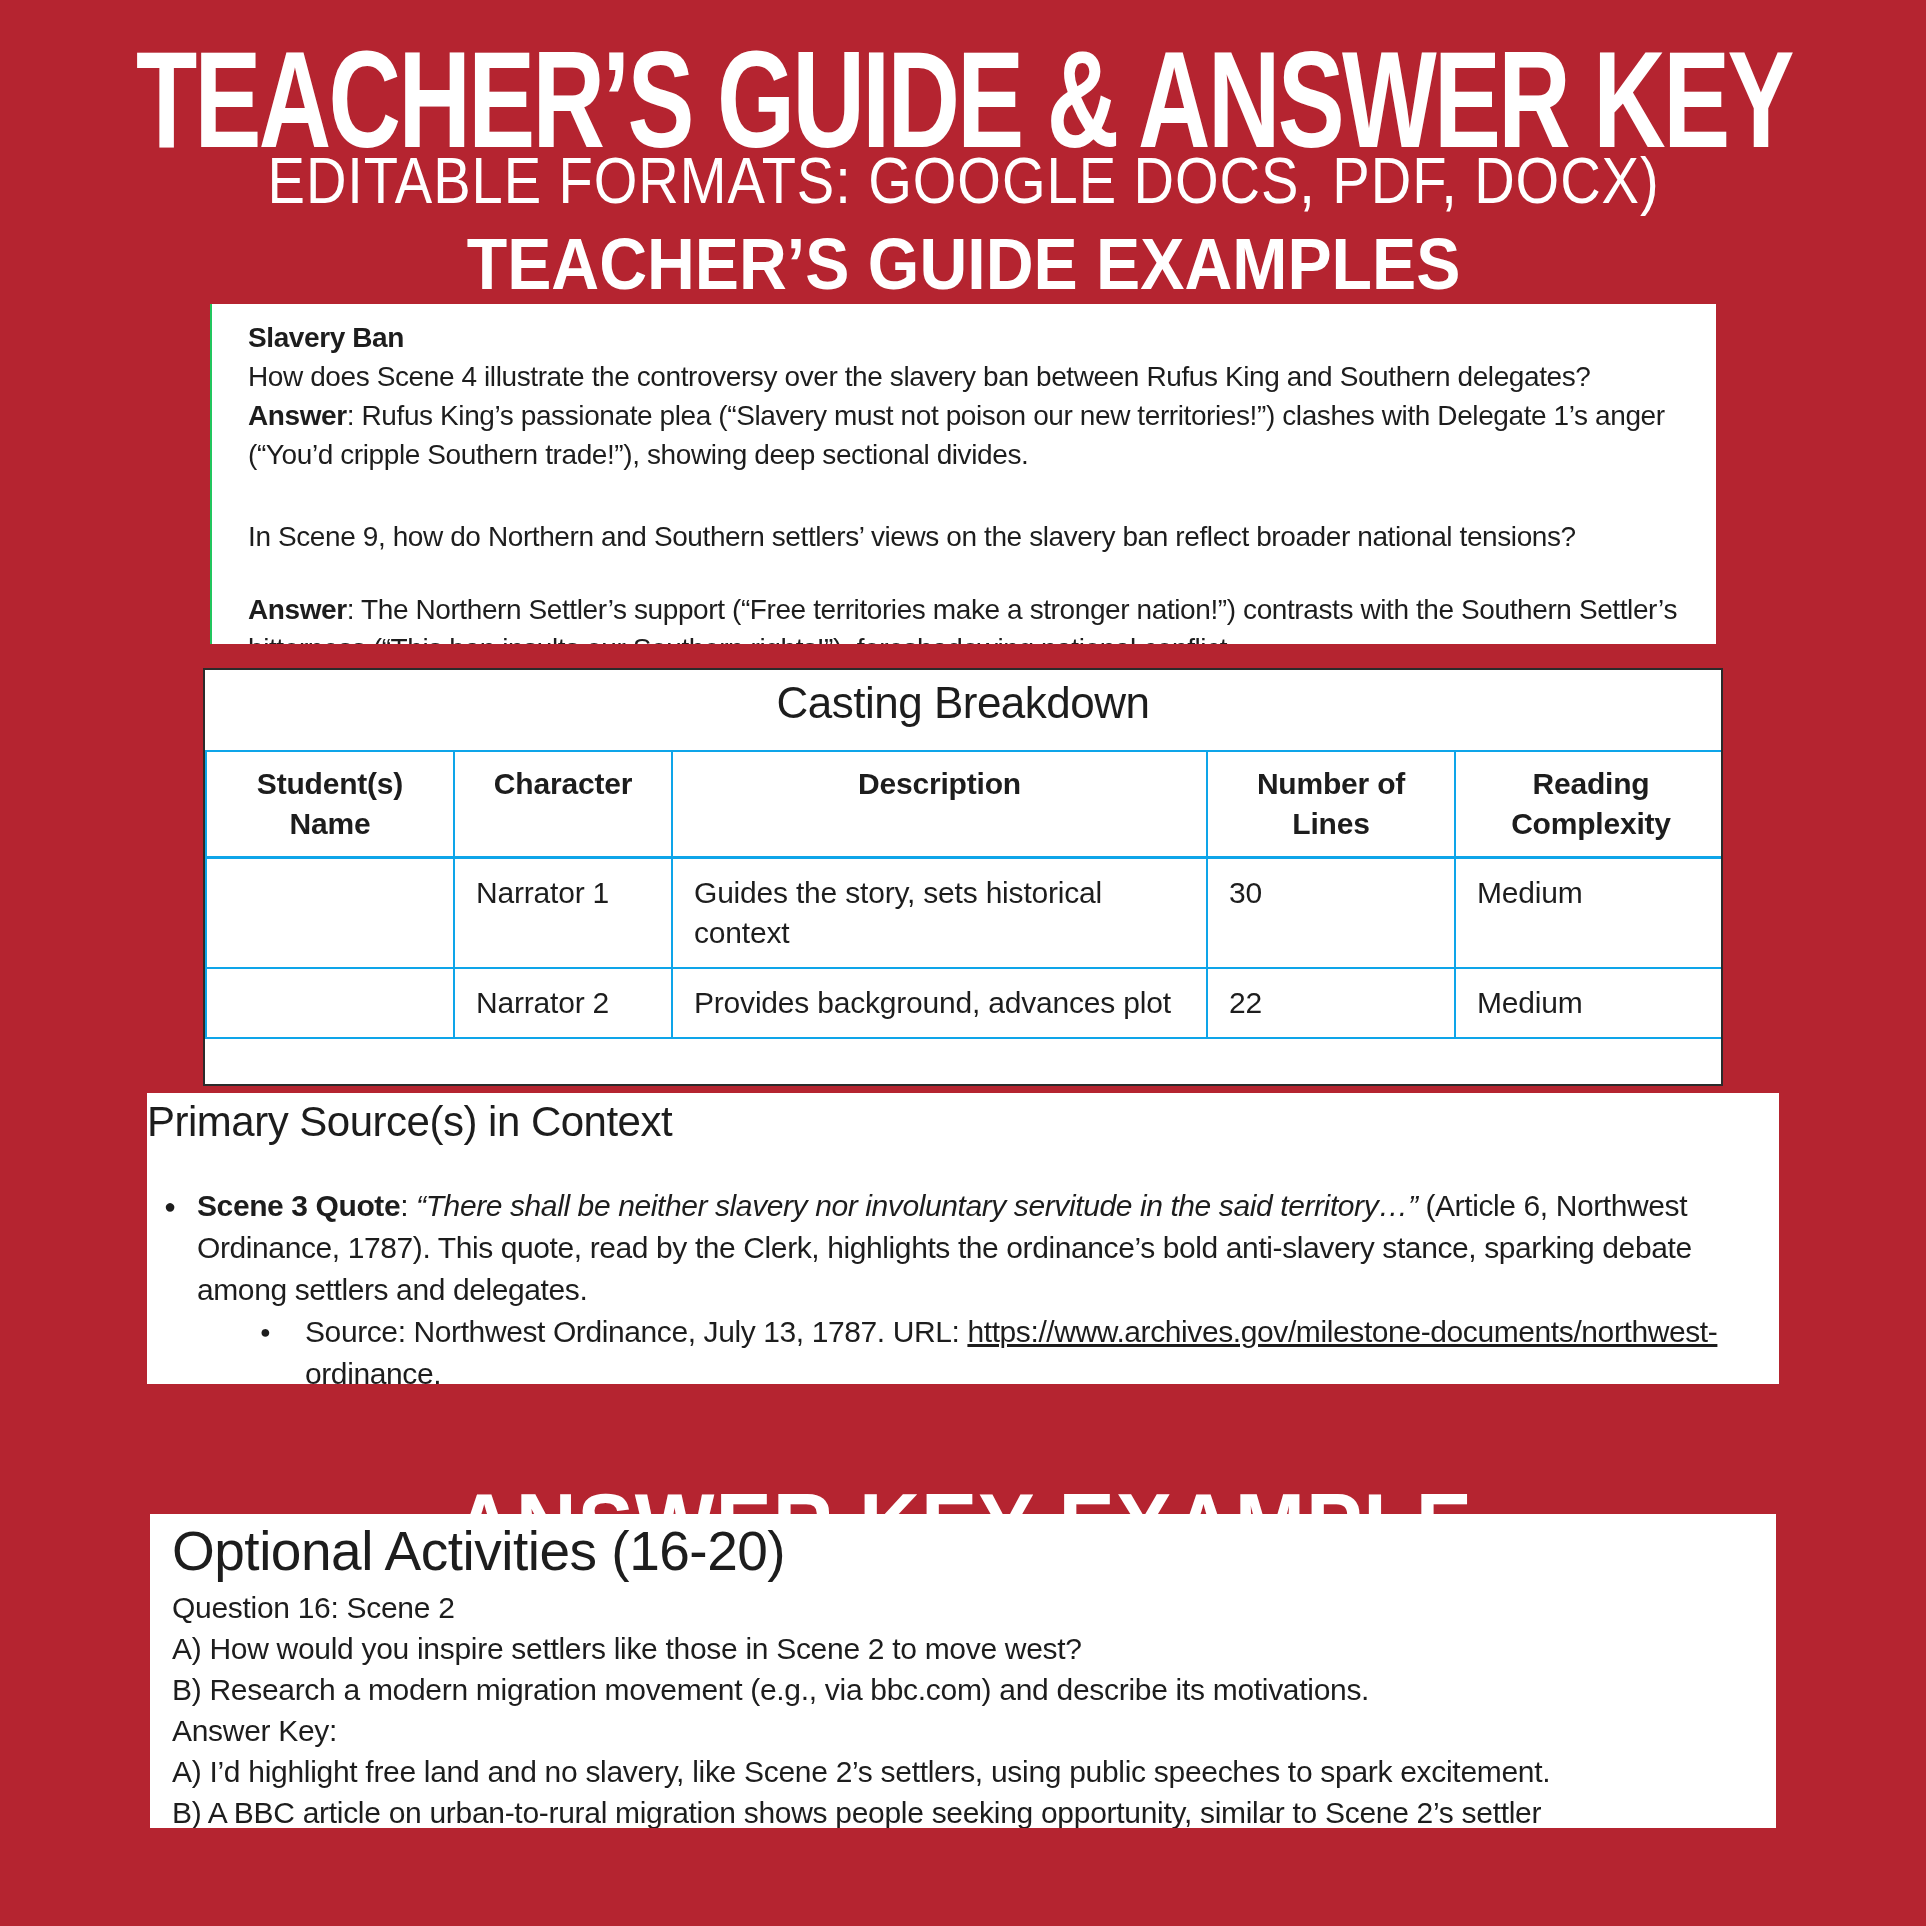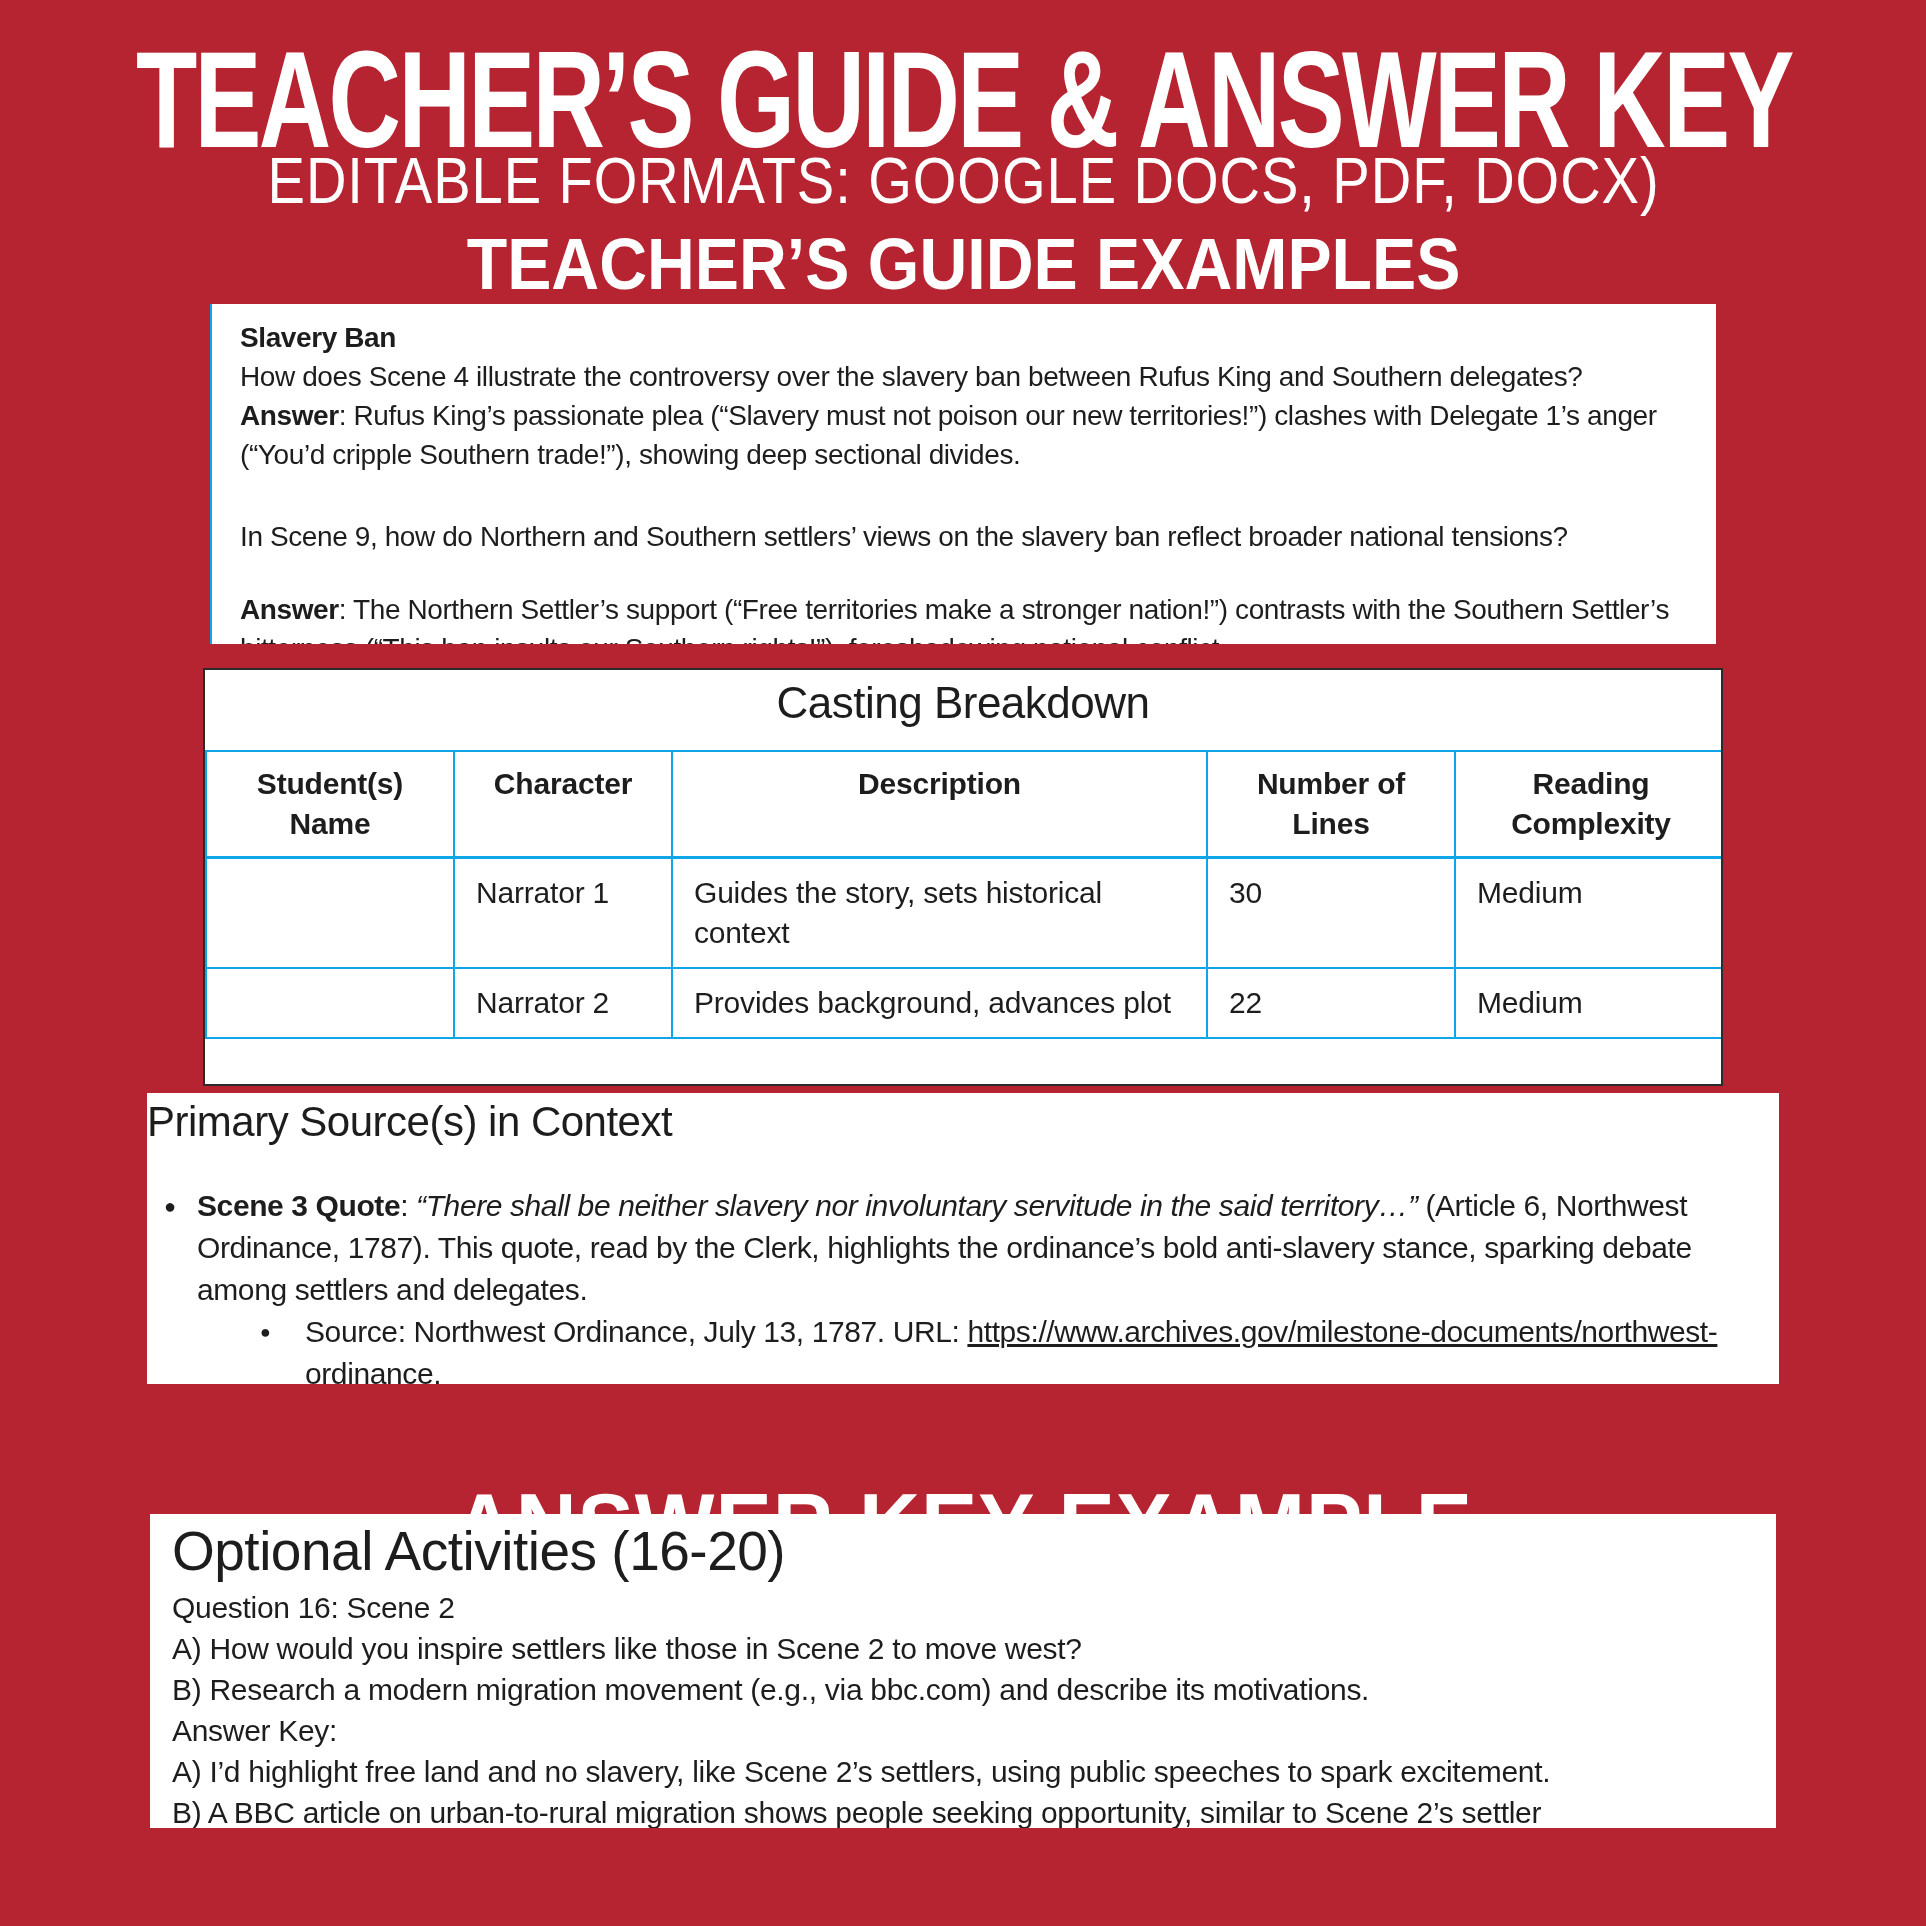--- a/index.html
+++ b/index.html
@@ -20,21 +20,21 @@
   #sec1-row span{font-size:69px;font-weight:800;letter-spacing:0;transform:scale(.96,1.05)}
   #sec2-row{top:1479px}
   #sec2-row span{font-size:87px;font-weight:800;letter-spacing:1px;transform:scale(.97,1.05)}
 
   
   .card{position:absolute;background:#FFFFFF;color:#1D1D1D;overflow:hidden;box-sizing:border-box}
 
   
   #card-slavery{
     left:210px;top:304px;width:1506px;height:340px;
-    padding:14px 18px 0 28px;border-left:2px solid #0ea5e9;
+    padding:14px 18px 0 36px;border-left:2px solid #22c55e;
     font-size:28px;letter-spacing:-0.4px;line-height:39px;
   }
   #card-slavery p{margin:0}
   #card-slavery .gap-lg{margin-top:43px}
   #card-slavery .gap-sm{margin-top:34px}
   b{font-weight:700}
 
   
   #card-casting{left:203px;top:668px;width:1520px;height:418px;border:2px solid #2B2B2B}
   #card-casting h3{margin:8px 0 0;text-align:center;font-weight:400;font-size:44px;line-height:50px;letter-spacing:-0.5px}

